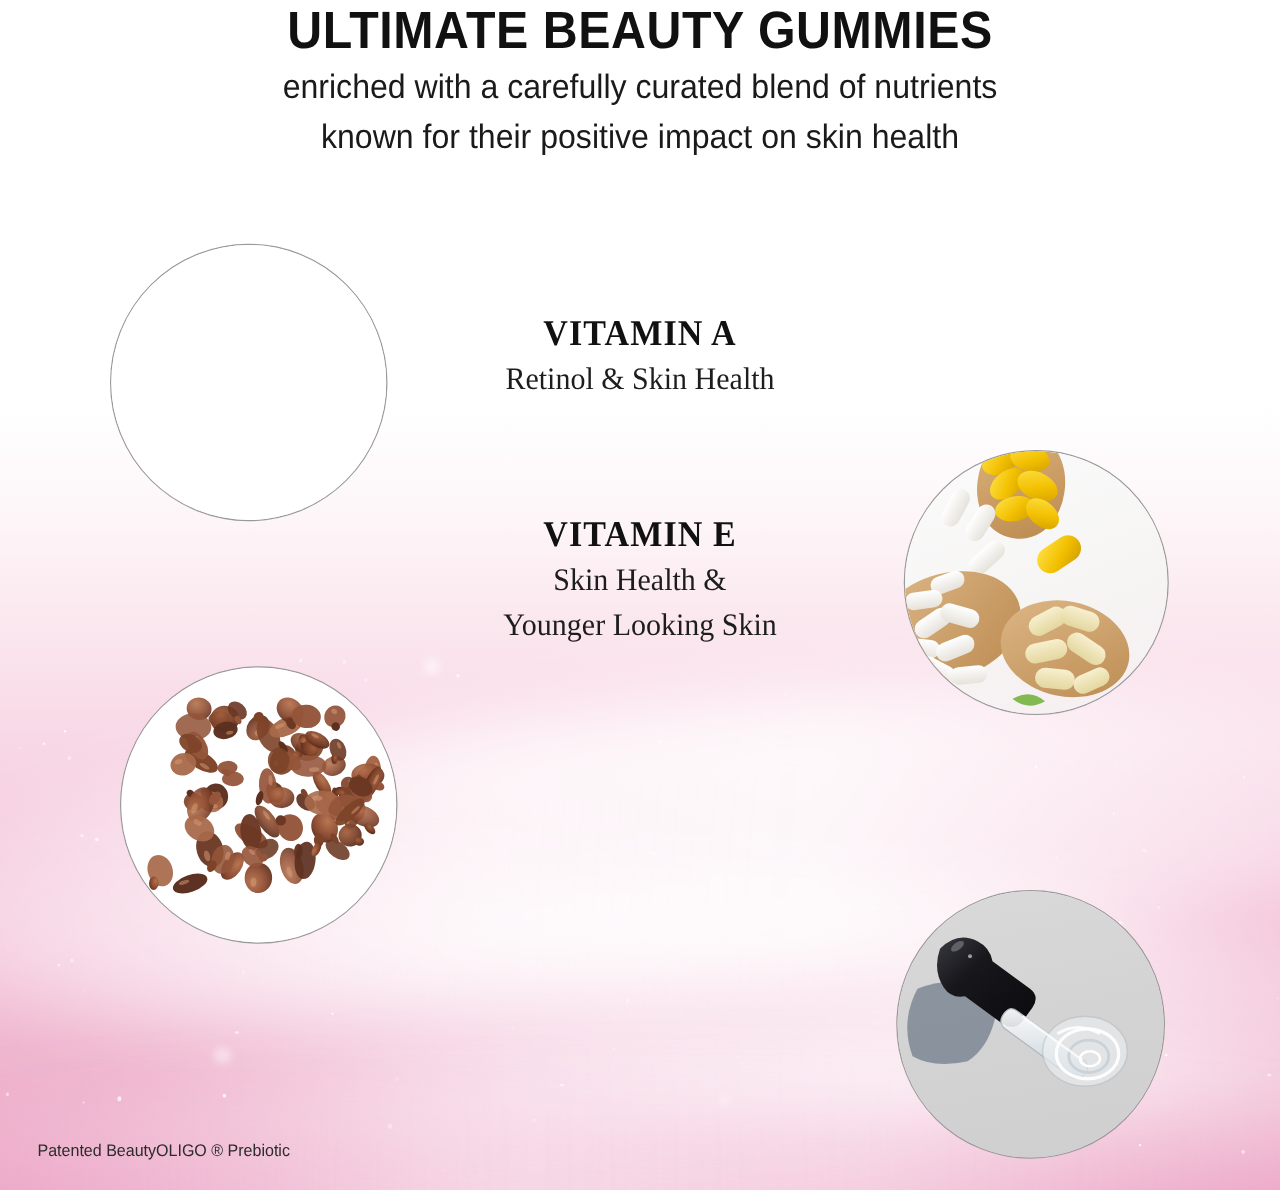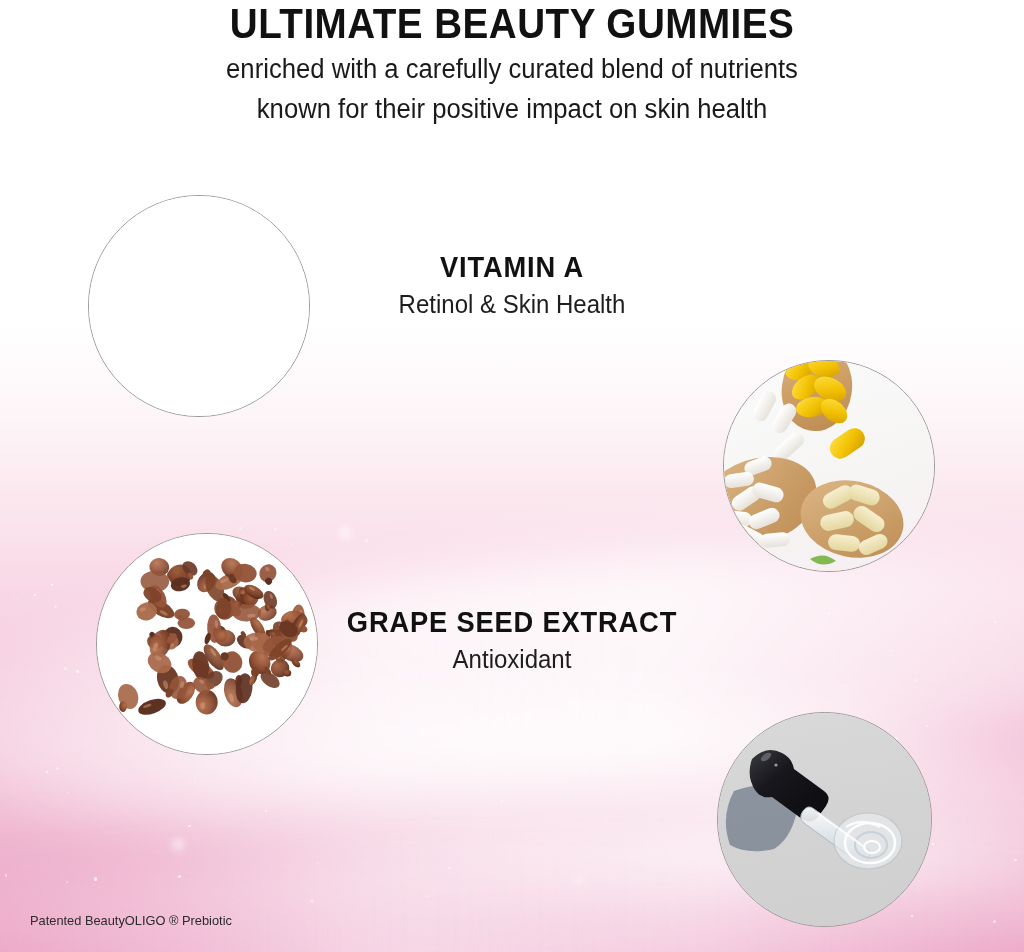--- a/index.html
+++ b/index.html
@@ -107,20 +107,21 @@
     line-height: 1.26;
     transform: scaleX(0.95);
     padding-top: 6px;
   }
 
   
   .ing-text {
     position: absolute;
     text-align: center;
     z-index: 6;
+    font-family: Liberation Serif, serif;
   }
   .ing-title {
     margin: 0;
     font-size: 29px;
     font-weight: bold;
     letter-spacing: 0.9px;
     color: #111111;
     transform: scaleX(0.94);
     line-height: 1.1;
     white-space: nowrap;
@@ -391,20 +392,25 @@
         <rect x="96" y="152" width="34" height="16" rx="8" fill="url(#cr)" transform="rotate(-12 113 160)"></rect>
         <rect x="128" y="150" width="34" height="16" rx="8" fill="url(#cr)" transform="rotate(34 145 158)"></rect>
         <rect x="104" y="174" width="32" height="16" rx="8" fill="url(#cr)" transform="rotate(6 120 182)"></rect>
         <rect x="134" y="176" width="30" height="15" rx="7.5" fill="url(#cr)" transform="rotate(-24 149 183)"></rect>
 
         <path d="M86 198 q14 -8 26 2 q-14 8 -26 -2 z" fill="#77b23f" opacity="0.9"></path>
       </svg>
     </div>
   </div>
 
+  <div class="ing-text" style="left:312px; top:413px; width:400px;">
+    <p class="ing-title">VITAMIN E</p>
+    <p class="ing-sub">Skin Health &amp;</p>
+    <p class="ing-sub">Younger Looking Skin</p>
+  </div>
 
   <div class="medallion" style="left:96px; top:533px; width:222px; height:222px;">
     <div class="medallion-inner">
       <div class="seed-bg"></div>
       <svg viewBox="0 0 222 222" width="222" height="222" style="position:absolute;inset:0;">
         <defs>
           <radialGradient id="sd1" cx="35%" cy="30%" r="75%">
             <stop offset="0%" stop-color="#b5714d"></stop>
             <stop offset="60%" stop-color="#8e4c31"></stop>
             <stop offset="100%" stop-color="#63321f"></stop>
@@ -554,24 +560,20 @@
             <ellipse cx="182.9" cy="115.6" rx="14.8" ry="5.5" fill="#7d4328" transform="rotate(137.0 182.9 115.6)" opacity="0.95"></ellipse>
             <ellipse cx="178.5" cy="113.7" rx="4.4" ry="1.2" fill="#d79b77" opacity="0.5" transform="rotate(137.0 182.9 115.6)"></ellipse>
             <ellipse cx="148.1" cy="39.1" rx="11.6" ry="9.3" fill="#94553a" transform="rotate(7.6 148.1 39.1)" opacity="0.97"></ellipse>
             <ellipse cx="105.0" cy="151.4" rx="9.7" ry="7.3" fill="#94553a" transform="rotate(41.9 105.0 151.4)" opacity="0.91"></ellipse>
             <ellipse cx="102.1" cy="148.9" rx="2.9" ry="1.6" fill="#d79b77" opacity="0.5" transform="rotate(41.9 105.0 151.4)"></ellipse>
           </g>
       </svg>
     </div>
   </div>
 
-  <div class="ing-text" style="left:312px; top:607px; width:400px;">
-    <p class="ing-title">GRAPE SEED EXTRACT</p>
-    <p class="ing-sub">Antioxidant</p>
-  </div>
 
   <div class="medallion" style="left:717px; top:712px; width:215px; height:215px;">
     <div class="medallion-inner">
       <div class="drop-bg"></div>
       <svg viewBox="0 0 215 215" width="215" height="215" style="position:absolute;inset:0;">
         <defs>
           <linearGradient id="bulb" x1="0" y1="0" x2="1" y2="1">
             <stop offset="0%" stop-color="#3a3a42"></stop>
             <stop offset="35%" stop-color="#17171c"></stop>
             <stop offset="100%" stop-color="#0b0b0e"></stop>

